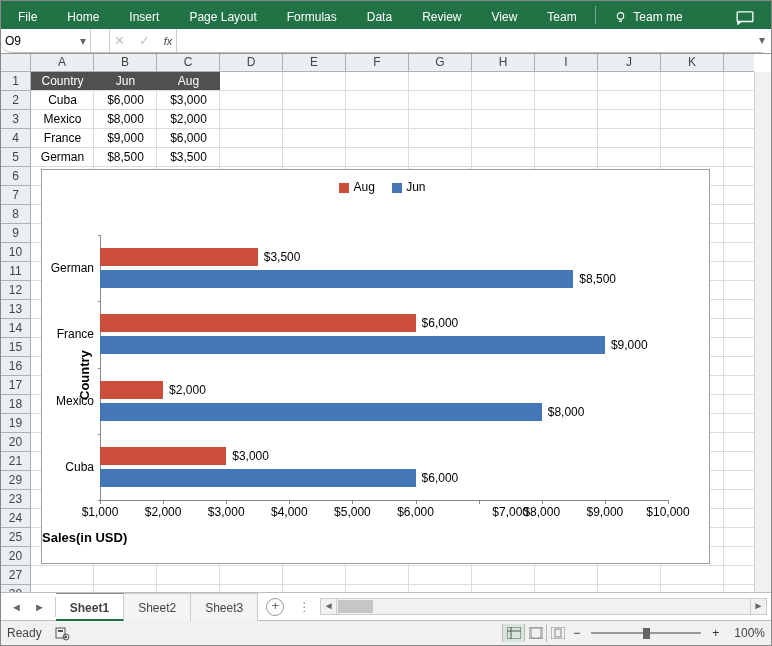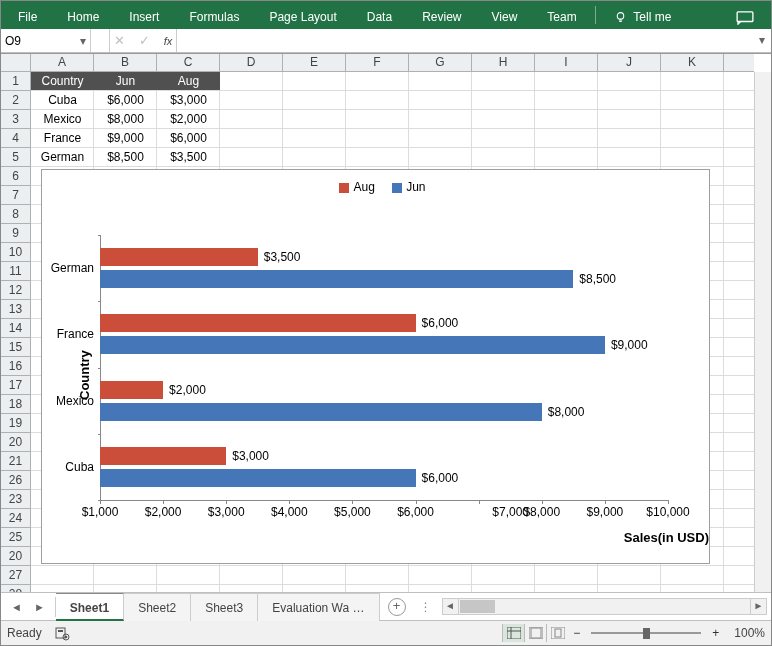--- a/index.html
+++ b/index.html
@@ -4,21 +4,21 @@
 <style>
 * { box-sizing: border-box; margin: 0; padding: 0; font-family: "Segoe UI", Arial, sans-serif; }
 body { width: 772px; height: 646px; background: #fff; overflow: hidden; border: 1px solid #888; font-size: 12px; }
 
 .ribbon { background: #217346; height: 28px; display: flex; align-items: center; color: #fff; padding: 0 2px; }
 .ribbon .tab-item { padding: 0 15px; height: 24px; line-height: 28px; font-size: 12px; cursor: pointer; }
 .ribbon .divider { height: 18px; width: 1px; background: rgba(255,255,255,.4); margin: 0 3px; }
 .ribbon .spacer { flex: 1; }
 .ribbon svg { vertical-align: middle; }
 
-.name-formula { height: 24px; border-bottom: 1px solid #bfbfbf; display: flex; align-items: center; background: #fff; }
+.name-formula { height: 24px; border-bottom: 1px solid #bfbfbf; display: flex; align-items: center; background: #fff; border-radius: 11px; }
 .namebox { width: 90px; border-right: 1px solid #ccc; height: 100%; display: flex; align-items: center; padding: 0 4px; }
 .namebox input { border: none; width: 64px; font-size: 12px; outline: none; }
 .namebox .dd { margin-left: auto; color: #666; cursor: pointer; }
 .f-tools { display: flex; align-items: center; height: 100%; border-left: 1px solid #ccc; border-right: 1px solid #ccc; padding: 0 4px; gap: 14px; margin-left: 18px; color: #bfbfbf; }
 .f-tools span { font-size: 13px; cursor: pointer; }
 .f-tools .fx { font-style: italic; font-size: 11px; color: #444; }
 .fbar { flex: 1; height: 100%; position: relative; }
 .fbar input { border: none; width: 100%; height: 100%; padding: 0 6px; font-size: 12px; outline: none; }
 .fbar .dd { position: absolute; right: 6px; top: 4px; color: #666; cursor: pointer; }
 
@@ -49,21 +49,21 @@
 .y-lbl { position: absolute; left: -58px; width: 52px; text-align: right; font-size: 12px; transform: translateY(-50%); }
 .x-lbl { position: absolute; top: 270px; font-size: 12px; transform: translateX(-50%); }
 .x-axis { position: absolute; left: 0; top: 265px; width: 568px; height: 1px; background: #888; }
 .y-axis { position: absolute; left: 0; top: 0; width: 1px; height: 265px; background: #888; }
 .x-tick { position: absolute; top: 265px; width: 1px; height: 4px; background: #888; }
 .bar { position: absolute; height: 18px; }
 .bar.jun { background: #4576b8; }
 .bar.aug { background: #cb4e3a; }
 .bar-lbl { position: absolute; font-size: 12px; transform: translateY(-50%); }
 .axis-title-y { position: absolute; left: 35px; top: 230px; font-size: 13px; font-weight: bold; transform: rotate(-90deg); transform-origin: left top; }
-.axis-title-x { position: absolute; left: 0; right: 0; text-align: right; top: 360px; font-size: 13px; font-weight: bold; }
+.axis-title-x { position: absolute; left: 0; right: 0; text-align: left; top: 360px; font-size: 13px; font-weight: bold; }
 
 .tabs-bar { height: 28px; border-top: 1px solid #bfbfbf; background: #fff; display: flex; align-items: center; }
 .tabs-bar .nav { display: flex; gap: 12px; padding: 0 10px; color: #666; align-items: center; }
 .tabs-bar .nav span { cursor: pointer; font-size: 11px; }
 .tabs-bar .vsep { width: 1px; height: 20px; background: #ccc; }
 .sheet-tab { height: 28px; line-height: 28px; padding: 0 14px; border-right: 1px solid #ccc; border-top: 1px solid #ccc; font-size: 12px; color: #444; cursor: pointer; background: #f4f4f4; }
 .sheet-tab.active { background: #fff; font-weight: bold; border-bottom: 2px solid #217346; border-top: 1px solid #888; }
 .add-btn { width: 18px; height: 18px; border: 1px solid #999; border-radius: 50%; text-align: center; line-height: 14px; margin: 0 8px; color: #666; cursor: pointer; font-size: 13px; }
 .dots { color: #888; margin: 0 6px; cursor: pointer; }
 .hscroll { flex: 1; height: 17px; border: 1px solid #ccc; margin: 0 4px; background: #f1f1f1; position: relative; }
@@ -81,33 +81,33 @@
 .zoom-btn { cursor: pointer; padding: 0 5px; color: #333; }
 .sbicon { width: 16px; height: 16px; margin-right: 10px; }
 </style>
 </head>
 <body>
 
 <div class="ribbon">
   <div class="tab-item">File</div>
   <div class="tab-item">Home</div>
   <div class="tab-item">Insert</div>
+  <div class="tab-item">Page Layout</div>
   <div class="tab-item">Formulas</div>
-  <div class="tab-item">Page Layout</div>
   <div class="tab-item">Data</div>
   <div class="tab-item">Review</div>
   <div class="tab-item">View</div>
   <div class="tab-item">Team</div>
   <div class="divider"></div>
   <span class="tab-item">
     <svg width="13" height="13" viewBox="0 0 16 16" fill="none" stroke="#fff" stroke-width="1.3">
         <circle cx="8" cy="6" r="4"></circle>
         <path d="M6 11h4M6.5 13h3"></path>
       </svg>
-    &nbsp;<span>Tell me</span>
+    &nbsp;<span>Team me</span>
   </span>
   <div class="spacer"></div>
   <span class="tab-item">
     <svg width="18" height="14" viewBox="0 0 20 16" fill="none" stroke="#fff" stroke-width="1.5">
         <rect x="1" y="1" width="18" height="11" rx="1"></rect>
         <path d="M5 12l-3 3v-3"></path>
       </svg>
   </span>
 </div>
 
@@ -157,21 +157,21 @@
       <div class="row-hdr">12</div>
       <div class="row-hdr">13</div>
       <div class="row-hdr">14</div>
       <div class="row-hdr">15</div>
       <div class="row-hdr">16</div>
       <div class="row-hdr">17</div>
       <div class="row-hdr">18</div>
       <div class="row-hdr">19</div>
       <div class="row-hdr">20</div>
       <div class="row-hdr">21</div>
-      <div class="row-hdr">26</div>
+      <div class="row-hdr">29</div>
       <div class="row-hdr">23</div>
       <div class="row-hdr">24</div>
       <div class="row-hdr">25</div>
       <div class="row-hdr">20</div>
       <div class="row-hdr">27</div>
       <div class="row-hdr">28</div>
     </div>
   <div class="vscroll"></div>
   <div class="cells-area">
     <div class="cells-bg" id="cells-bg">
@@ -295,21 +295,20 @@
 <div class="tabs-bar">
   <div class="nav">
     <span>◄</span>
     <span>►</span>
   </div>
   <div class="vsep"></div>
   <div id="sheet-tabs" style="display:flex;">
       <div class="sheet-tab active">Sheet1</div>
       <div class="sheet-tab">Sheet2</div>
       <div class="sheet-tab">Sheet3</div>
-      <div class="sheet-tab">Evaluation Wa …</div>
     </div>
   <div class="add-btn">+</div>
   <div class="dots">⋮</div>
   <div class="hscroll">
     <div class="ar l">◄</div>
     <div class="thumb"></div>
     <div class="ar r">►</div>
   </div>
 </div>
 

